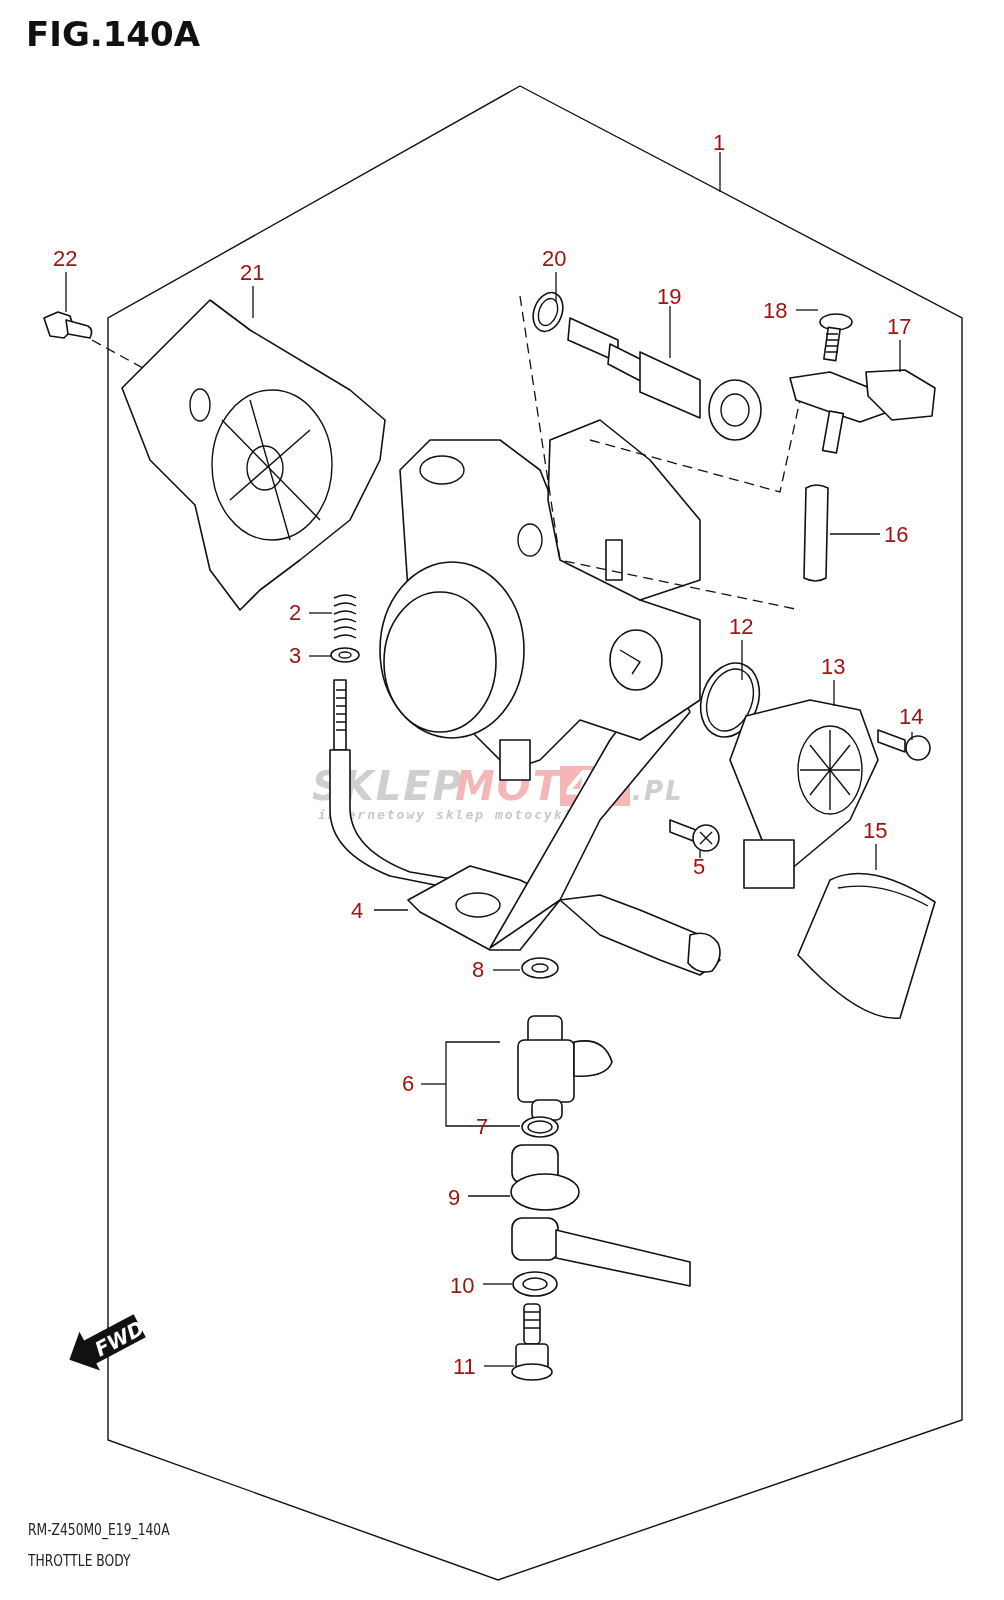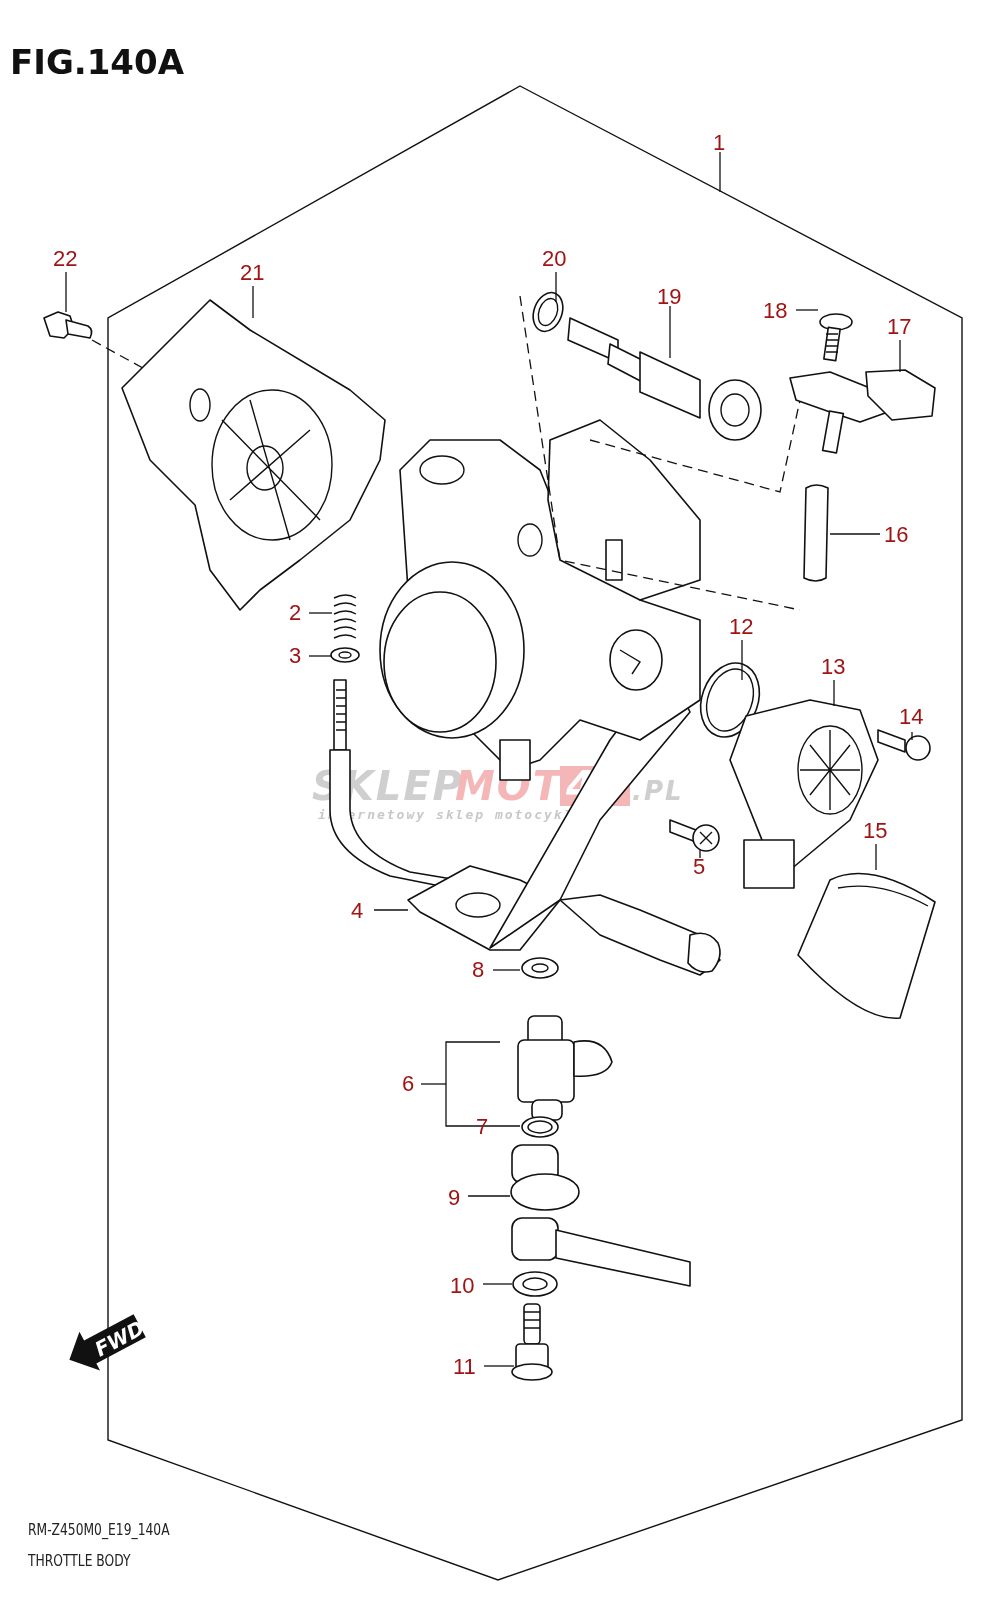--- a/index.html
+++ b/index.html
@@ -1,17 +1,17 @@
 <!DOCTYPE html>
 <html><head>
 <meta charset="utf-8">
 <style>
   html, body { margin: 0; padding: 0; background: #ffffff; }
   body { width: 1004px; height: 1600px; position: relative; overflow: hidden; font-family: "DejaVu Sans", sans-serif; }
-  .fig-title { position: absolute; left: 10px; top: 14px; font-family: "DejaVu Sans", sans-serif; font-weight: bold; font-size: 34px; color: #111; letter-spacing: 0px; margin-top: 28px; }
+  .fig-title { position: absolute; left: 26px; top: 14px; font-family: "DejaVu Sans", sans-serif; font-weight: bold; font-size: 34px; color: #111; letter-spacing: 0px; }
   .footer-code { position: absolute; left: 28px; top: 1521px; font-family: "DejaVu Sans", sans-serif; font-size: 15px; color: #222; transform: scaleX(0.82); transform-origin: left top; }
   .footer-name { position: absolute; left: 28px; top: 1552px; font-family: "DejaVu Sans", sans-serif; font-size: 15px; color: #222; transform: scaleX(0.82); transform-origin: left top; }
   svg#diagram { position: absolute; left: 0; top: 0; }
   .callout { fill: #a01414; font-family: "Liberation Sans", sans-serif; font-size: 22px; }
   .part { fill: #fff; stroke: #111; stroke-width: 1.6; stroke-linejoin: round; }
   .line { fill: none; stroke: #111; stroke-width: 1.4; }
   .leader { fill: none; stroke: #111; stroke-width: 1.3; }
   .dash { fill: none; stroke: #111; stroke-width: 1.3; stroke-dasharray: 10 6; }
   .wm-grey { fill: #cfcfcf; font-family: "DejaVu Sans", sans-serif; font-weight: bold; font-style: italic; font-size: 40px; letter-spacing: 2px; }
   .wm-red { fill: #f4b6b6; font-family: "DejaVu Sans", sans-serif; font-weight: bold; font-style: italic; font-size: 40px; letter-spacing: 2px; }

